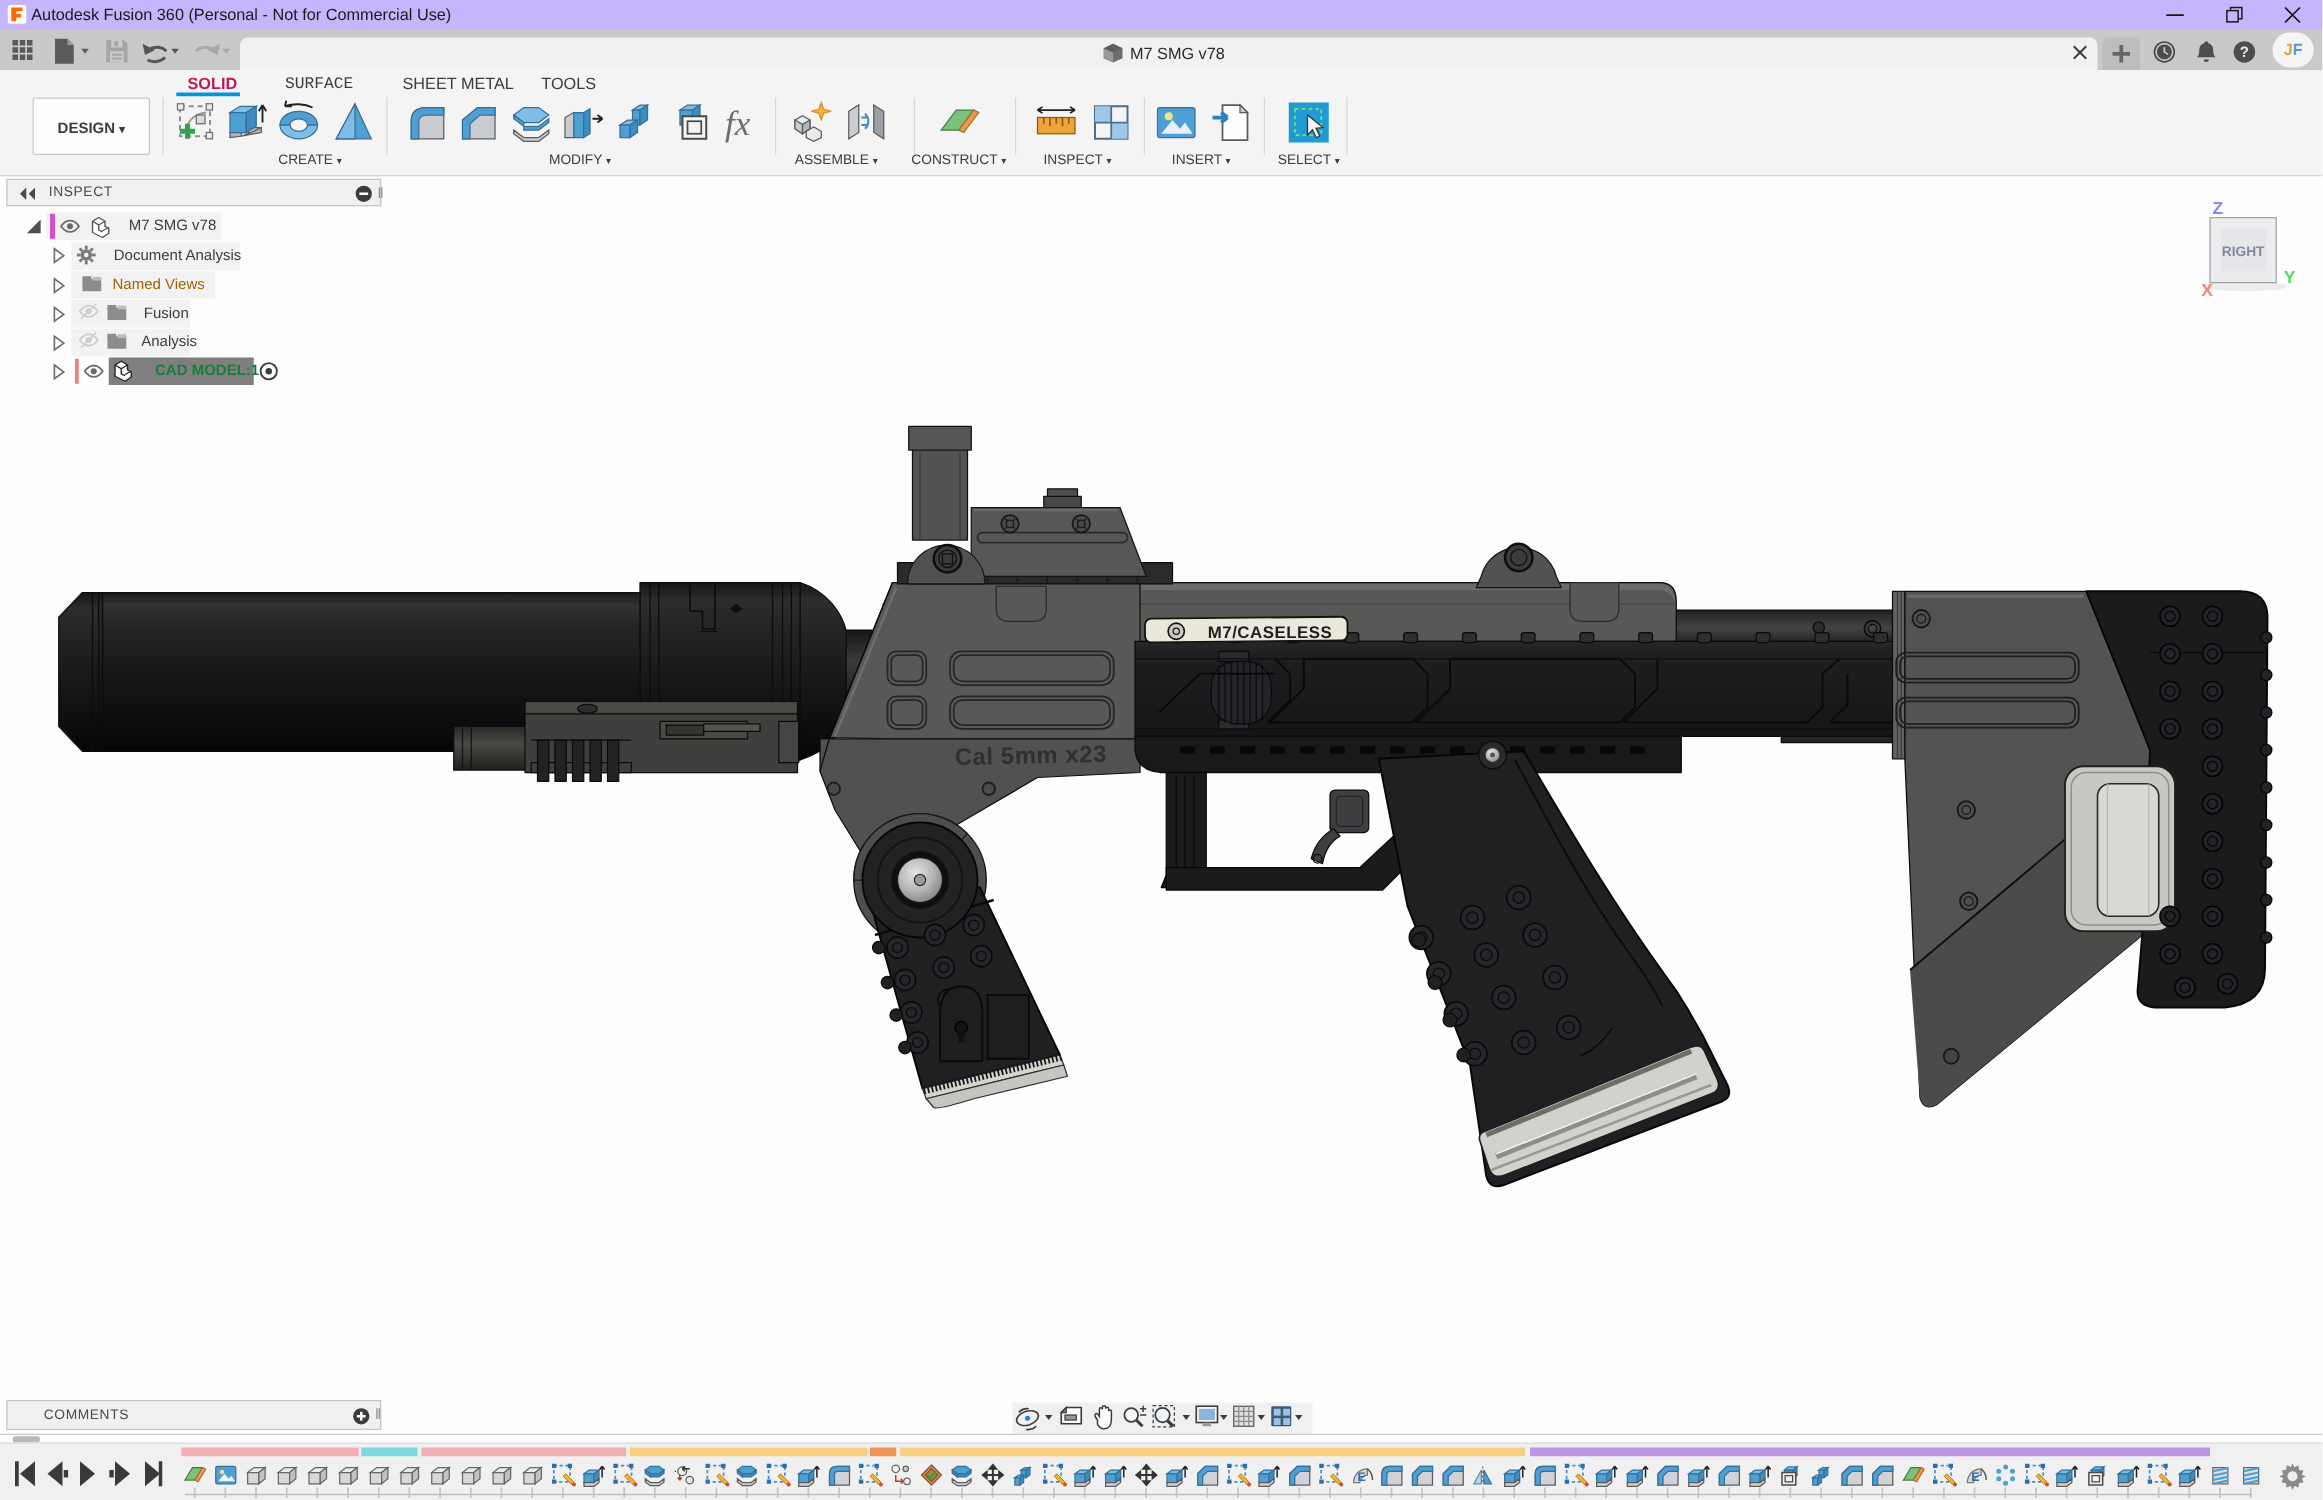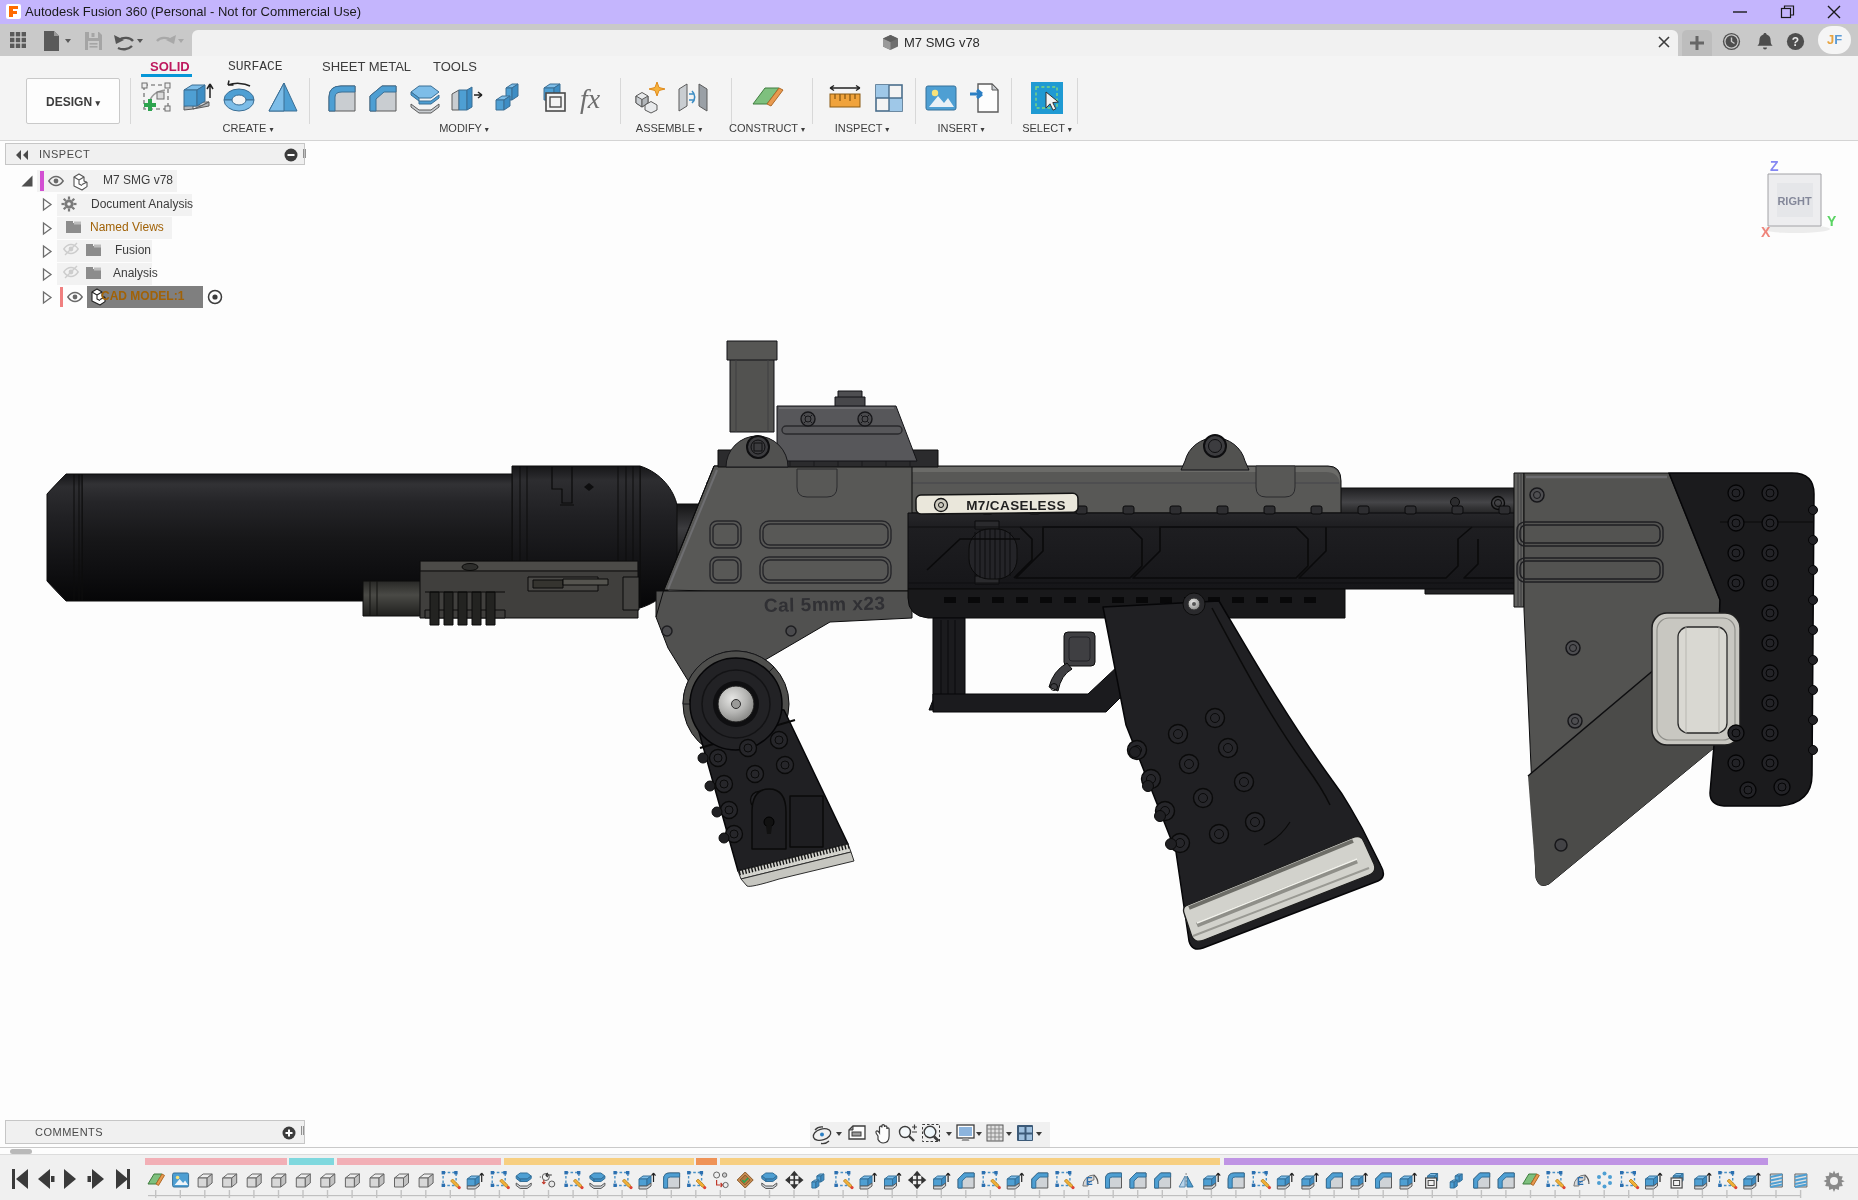--- a/index.html
+++ b/index.html
@@ -751,21 +751,21 @@
     <div class="abs" style="left:55px;top:122px;width:3px;height:20px;background:#f08080;"></div>
     <svg class="abs" style="left:62px;top:125px" width="16" height="14" viewBox="0 0 16 14">
         <path d="M8 2.5 C4 2.5 1.5 6 0.8 7 c0.7 1 3.2 4.5 7.2 4.5 s6.5-3.5 7.2-4.5 C14.5 6 12 2.5 8 2.5 Z" fill="none" stroke="#6a6a6a" stroke-width="1.4"></path>
         <circle cx="8" cy="7" r="2.4" fill="#6a6a6a"></circle>
       </svg>
     <div class="abs" style="left:82px;top:121px;width:116px;height:22px;background:#7f7f7f;"></div>
     <svg class="abs" style="left:85px;top:122px" width="17" height="19" viewBox="0 0 17 19">
         <path d="M2 5 l5-3 5 3 v4 l3 1.6 v4 L10 18 l-8-4 Z" fill="#ffffff" stroke="#222" stroke-width="1.1" stroke-linejoin="round"></path>
         <path d="M2 5 l5 3 v4 l3 1.6 M7 8 l5-3 M10 12.6 l5-2.6 M7 12 l3 1.5" fill="none" stroke="#222" stroke-width="1.1"></path>
       </svg>
-    <div class="abs" style="left:96px;top:124px;font-size:12px;font-weight:bold;color:#a16207;">CAD MODEL:1</div>
+    <div class="abs" style="left:119px;top:124px;font-size:12px;font-weight:bold;color:#15803d;">CAD MODEL:1</div>
     <svg class="abs" style="left:202px;top:124px" width="16" height="16" viewBox="0 0 16 16">
         <circle cx="8" cy="8" r="6.5" fill="none" stroke="#3c3c3c" stroke-width="1.5"></circle>
         <circle cx="8" cy="8" r="2.6" fill="#3c3c3c"></circle>
       </svg>
   </div>
 </div>
 
 <div id="comments" class="abs">
   <div class="panetitle" style="left:29px;top:5px;">COMMENTS</div>
   <svg class="abs" style="left:276px;top:5px" width="14" height="14" viewBox="0 0 14 14">

